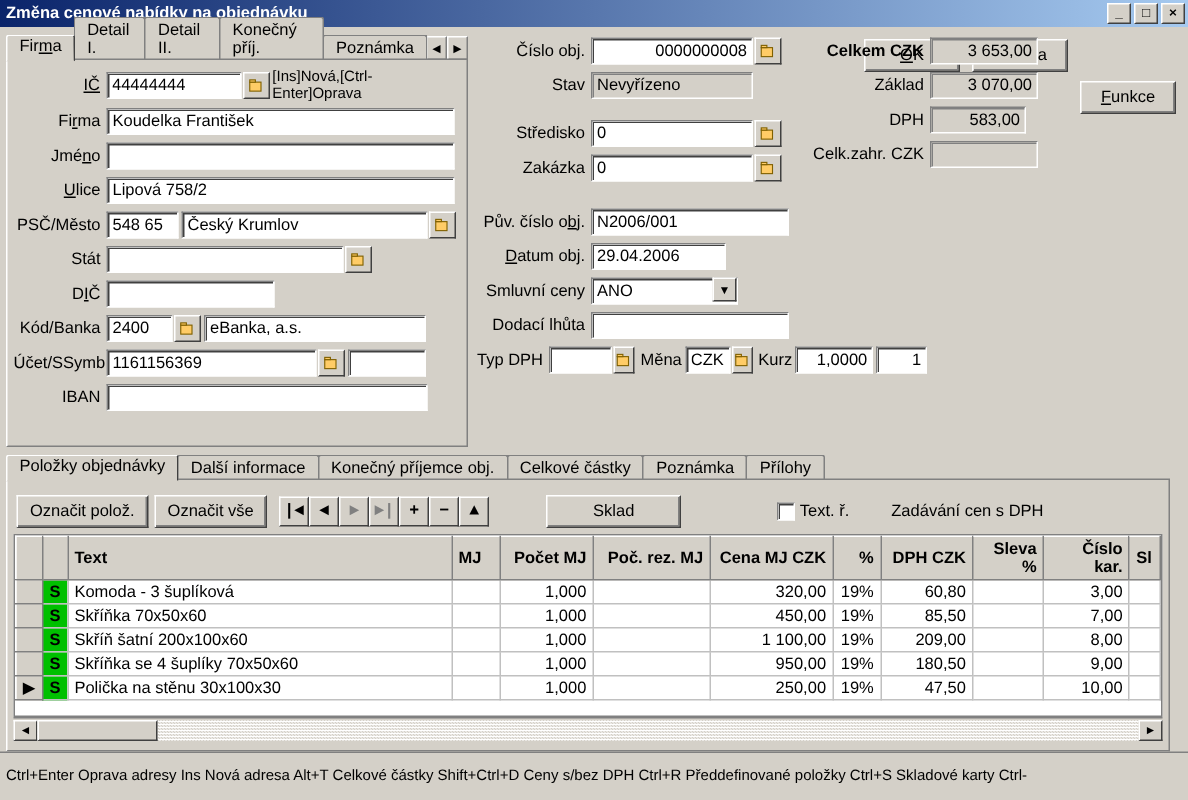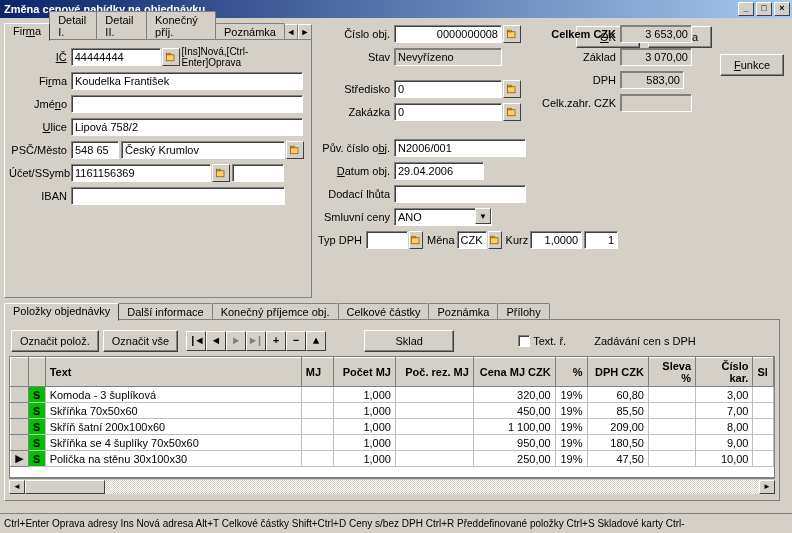--- a/index.html
+++ b/index.html
@@ -53,21 +53,21 @@
   .grid th{background:#d4d0c8; border:1px solid #808080; border-top-color:#fff; border-left-color:#fff; padding:2px 4px; font-weight:bold; text-align:left; height:18px;}
   .grid th.r, .grid td.r{text-align:right;}
   .grid td{border:1px solid #c0c0c0; padding:1px 4px; height:16px; background:#fff;}
   .grid td.marker{background:#d4d0c8;width:14px;border:1px solid #808080;border-top-color:#fff;border-left-color:#fff;text-align:center;}
   .grid td.sflag{background:#00c000;color:#000;font-weight:bold;text-align:center;width:14px;}
   .hscroll{height:16px;background:#d4d0c8;border-top:1px solid #808080;display:flex;align-items:center;}
   .hscroll .sb{width:16px;height:14px;background:#d4d0c8;border:1px solid #fff;border-right-color:#404040;border-bottom-color:#404040;display:flex;align-items:center;justify-content:center;font-size:8px;}
   .hscroll .track{flex:1;background:repeating-conic-gradient(#d4d0c8 0 25%, #fff 0 50%) 0 0/2px 2px;height:14px;position:relative;}
   .hscroll .thumb{position:absolute;left:0;top:0;width:80px;height:14px;background:#d4d0c8;border:1px solid #fff;border-right-color:#404040;border-bottom-color:#404040;}
 
-  .statusbar{position:absolute;left:0;right:0;bottom:0;height:20px;background:#d4d0c8;border-top:1px solid #808080;padding:1px 4px;font-size:10px;display:flex;align-items:center;white-space:nowrap;overflow:hidden;}
+  .statusbar{position:absolute;left:0;right:0;bottom:0;height:32px;background:#d4d0c8;border-top:1px solid #808080;padding:1px 4px;font-size:10px;display:flex;align-items:center;white-space:nowrap;overflow:hidden;}
 
   .chk{width:12px;height:12px;border:1px solid #808080;border-top-color:#808080;border-left-color:#808080;border-right-color:#fff;border-bottom-color:#fff;background:#fff;box-shadow:inset 1px 1px 0 #404040;margin-right:3px;}
   .combo-btn{width:16px;height:16px;background:#d4d0c8;border:1px solid #fff;border-right-color:#404040;border-bottom-color:#404040;display:inline-flex;align-items:center;justify-content:center;font-size:8px;margin-left:-17px;position:relative;}
 
   .underline { text-decoration: underline; }
 </style>
 </head>
 <body>
 
 <div class="titlebar">
@@ -136,20 +136,45 @@
               <input class="inp" style="width: 48px;" value="548 65">
               <input class="inp" style="width: 164px; margin-left: 2px;" value="Český Krumlov">
               <div class="btn-lookup">
                   <svg viewBox="0 0 16 16">
                     <rect x="2" y="5" width="10" height="8" fill="#ffcc66" stroke="#806000"></rect>
                     <rect x="2" y="3" width="5" height="2" fill="#ffcc66" stroke="#806000"></rect>
                   </svg>
                 </div>
             </div>
             <div class="row">
+                <div class="lbl" style="width:62px;">Stát</div>
+              <input class="inp" style="width: 158px;" value="">
+              <div class="btn-lookup">
+                  <svg viewBox="0 0 16 16">
+                    <rect x="2" y="5" width="10" height="8" fill="#ffcc66" stroke="#806000"></rect>
+                    <rect x="2" y="3" width="5" height="2" fill="#ffcc66" stroke="#806000"></rect>
+                  </svg>
+                </div>
+            </div>
+            <div class="row">
+                <div class="lbl" style="width:62px;">D<span class="underline">I</span>Č</div>
+              <input class="inp" style="width: 112px;" value="">
+              </div>
+            <div class="row">
+                <div class="lbl" style="width:62px;">Kód/Banka</div>
+              <input class="inp" style="width: 44px;" value="2400">
+              <div class="btn-lookup">
+                  <svg viewBox="0 0 16 16">
+                    <rect x="2" y="5" width="10" height="8" fill="#ffcc66" stroke="#806000"></rect>
+                    <rect x="2" y="3" width="5" height="2" fill="#ffcc66" stroke="#806000"></rect>
+                  </svg>
+                </div>
+              <input class="inp" style="width: 148px; margin-left: 2px;" value="eBanka, a.s.">
+              </div>
+            <div class="row">
                 <div class="lbl" style="width:62px;">Účet/SSymb</div>
               <input class="inp" style="width: 140px;" value="1161156369">
               <div class="btn-lookup">
                   <svg viewBox="0 0 16 16">
                     <rect x="2" y="5" width="10" height="8" fill="#ffcc66" stroke="#806000"></rect>
                     <rect x="2" y="3" width="5" height="2" fill="#ffcc66" stroke="#806000"></rect>
                   </svg>
                 </div>
               <input class="inp" style="width: 52px; margin-left: 2px;" value="">
               </div>
@@ -197,29 +222,29 @@
             </div>
           <div class="row" style="margin-top:16px">
               <div class="lbl" style="width:76px;">Pův. číslo o<span class="underline">b</span>j.</div>
             <input class="inp" style="width: 132px;" value="N2006/001">
             </div>
           <div class="row">
               <div class="lbl" style="width:76px;"><span class="underline">D</span>atum obj.</div>
             <input class="inp" style="width: 90px;" value="29.04.2006">
             </div>
           <div class="row">
-              <div class="lbl" style="width:76px;">Dodací lhůta</div>
-            <input class="inp" style="width: 132px;" value="">
-            </div>
-          <div class="row">
               <div class="lbl" style="width:76px;">Smluvní ceny</div>
             <div style="position:relative;display:flex;">
               <input class="inp" style="width: 98px; padding-right: 16px;" value="ANO">
               <div class="combo-btn">▼</div>
             </div>
+            </div>
+          <div class="row">
+              <div class="lbl" style="width:76px;">Dodací lhůta</div>
+            <input class="inp" style="width: 132px;" value="">
             </div>
           <div class="row">
               <div class="lbl" style="width:76px;">Typ DPH</div>
             <input class="inp" style="width: 42px;" value="">
             <div class="btn-lookup">
                 <svg viewBox="0 0 16 16">
                   <rect x="2" y="5" width="10" height="8" fill="#ffcc66" stroke="#806000"></rect>
                   <rect x="2" y="3" width="5" height="2" fill="#ffcc66" stroke="#806000"></rect>
                 </svg>
               </div>

